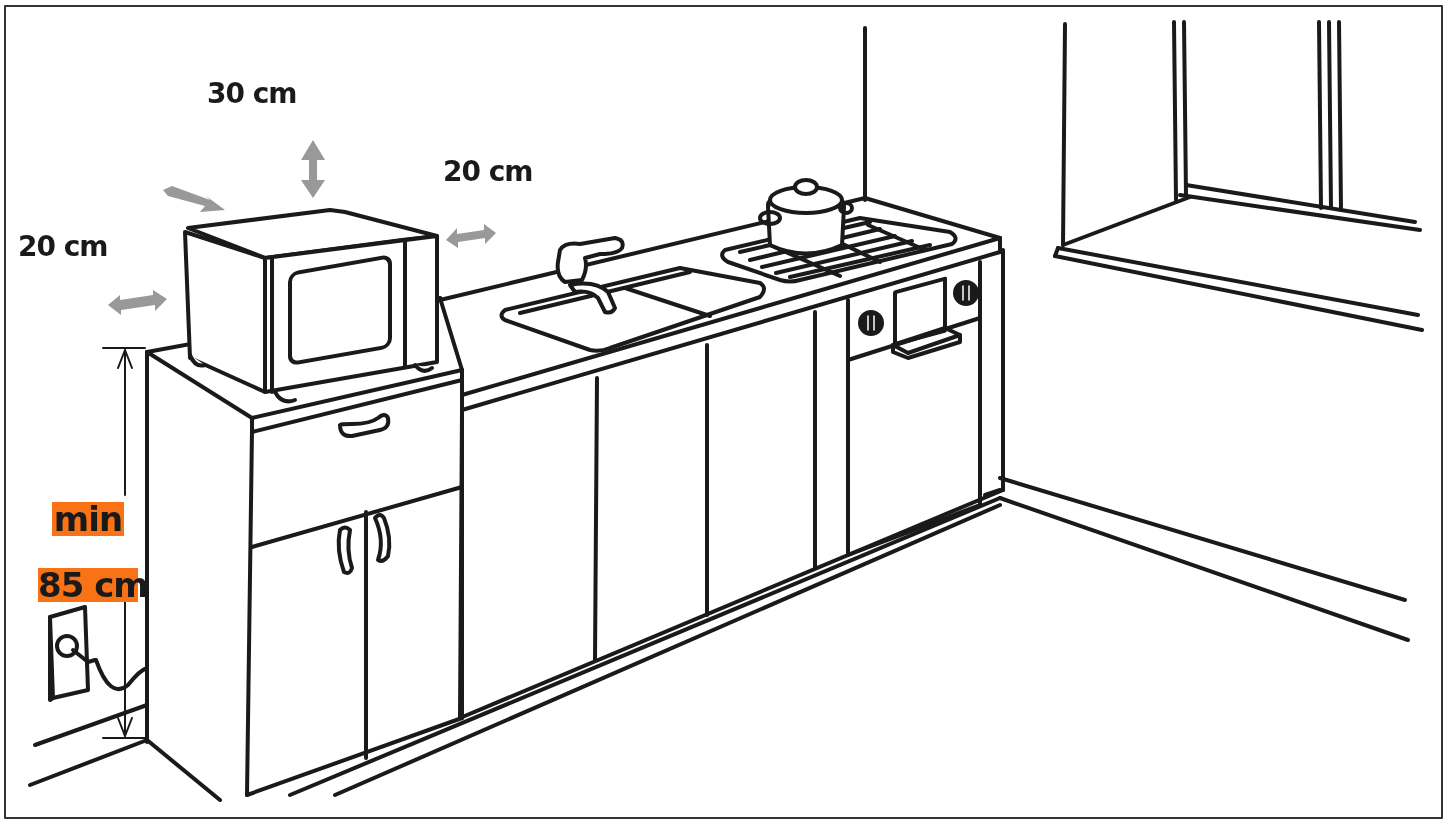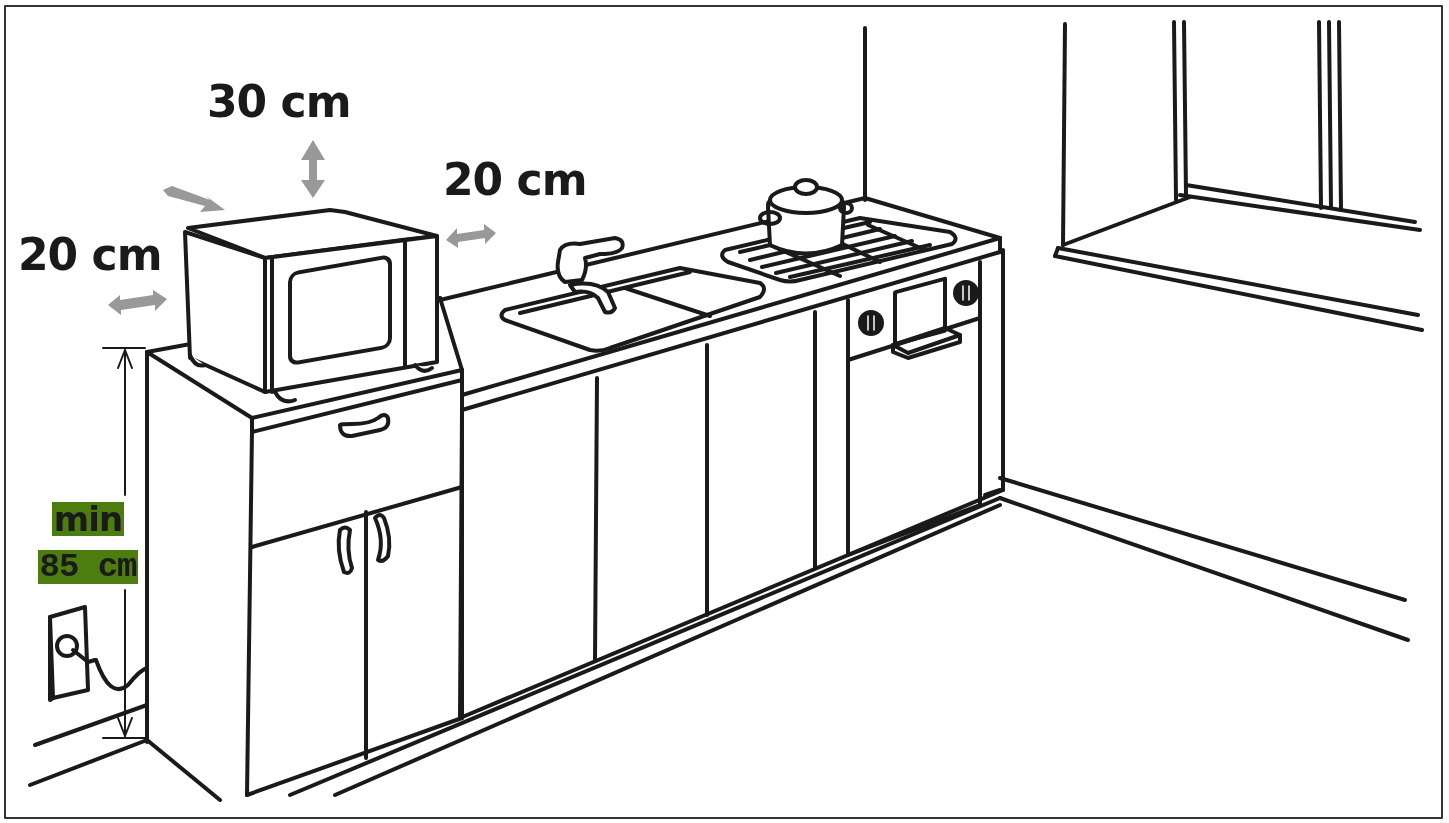--- a/index.html
+++ b/index.html
@@ -5,22 +5,22 @@
   html, body { margin: 0; padding: 0; background: #ffffff; }
   body { width: 1449px; height: 823px; position: relative; overflow: hidden;
          font-family: "Liberation Sans", "DejaVu Sans", sans-serif; }
   .frame { position: absolute; left: 0; top: 0; width: 1449px; height: 823px; }
   svg { position: absolute; left: 0; top: 0; }
   .label {
     position: absolute; font-family: "DejaVu Sans", "Liberation Sans", sans-serif;
     font-weight: bold; color: #1a1a1a; letter-spacing: -1px; white-space: nowrap;
     line-height: 1;
   }
-  .lbl-big { font-size: 44px; }
-  .lbl-small { font-size: 34px; text-align: center; background: #4d7c0f; }
+  .lbl-big { font-size: 28px; }
+  .lbl-small { font-size: 34px; text-align: center; background: #f97316; }
 </style>
 </head>
 <body>
 
 <div class="frame">
 <svg width="1449" height="823" viewBox="0 0 1449 823" fill="none" stroke="#1a1a1a" stroke-width="4" stroke-linecap="round" stroke-linejoin="round">
 
   <rect x="5" y="6" width="1437" height="812" stroke="#333" stroke-width="2"></rect>
 
   <g>
@@ -191,14 +191,14 @@
 
     <path d="M446 240 L457 228 L457 234 L484 230 L484 224 L496 233 L485 244 L485 238 L458 242 L458 248 Z"></path>
   </g>
 </svg>
 
 <div class="label lbl-big" style="left:207px; top:80px;">30 cm</div>
 <div class="label lbl-big" style="left:443px; top:158px;">20 cm</div>
 <div class="label lbl-big" style="left:18px; top:233px;">20 cm</div>
 
 <div class="label lbl-small" style="left:52px; top:502px; width:72px;">min</div>
-<div class="label lbl-small" style="left:38px; top:550px; width:100px;font-family:Liberation Mono, monospace;">85 cm</div>
+<div class="label lbl-small" style="left:38px; top:568px; width:100px;">85 cm</div>
 </div>
 
 </body></html>

